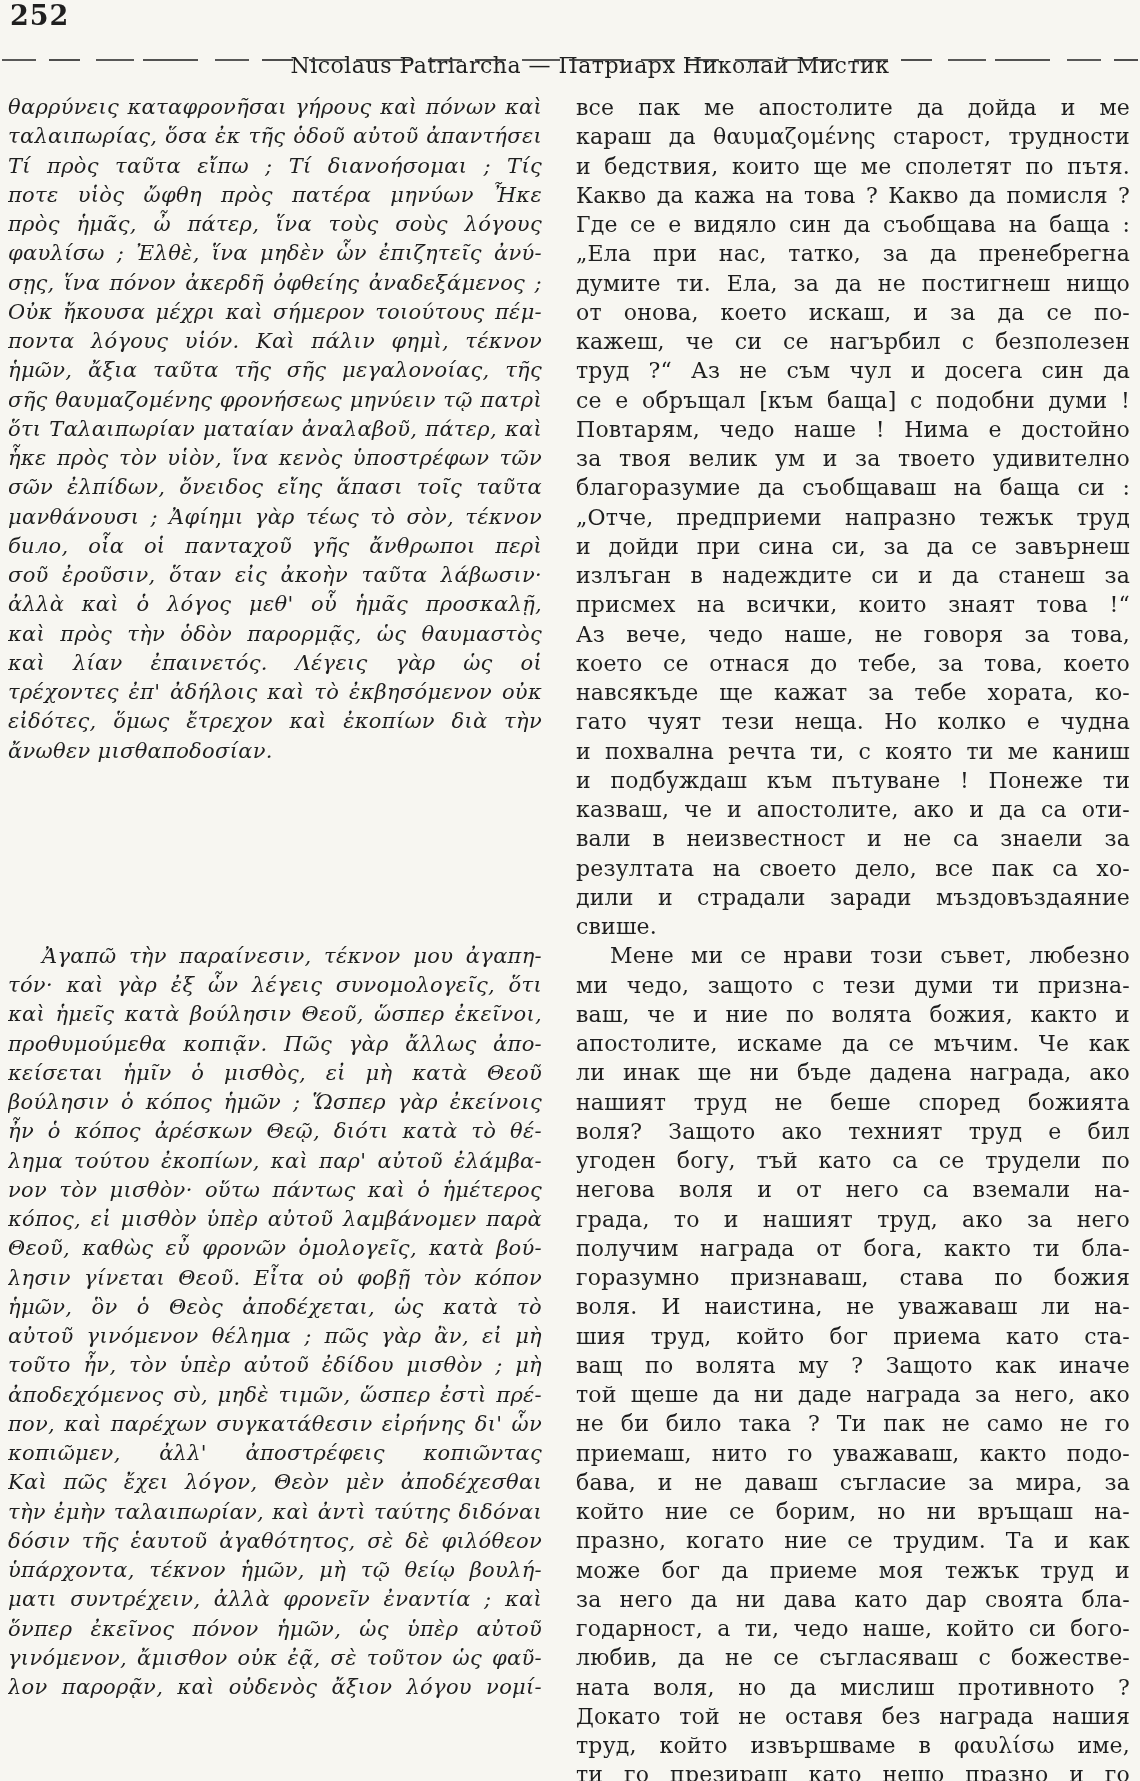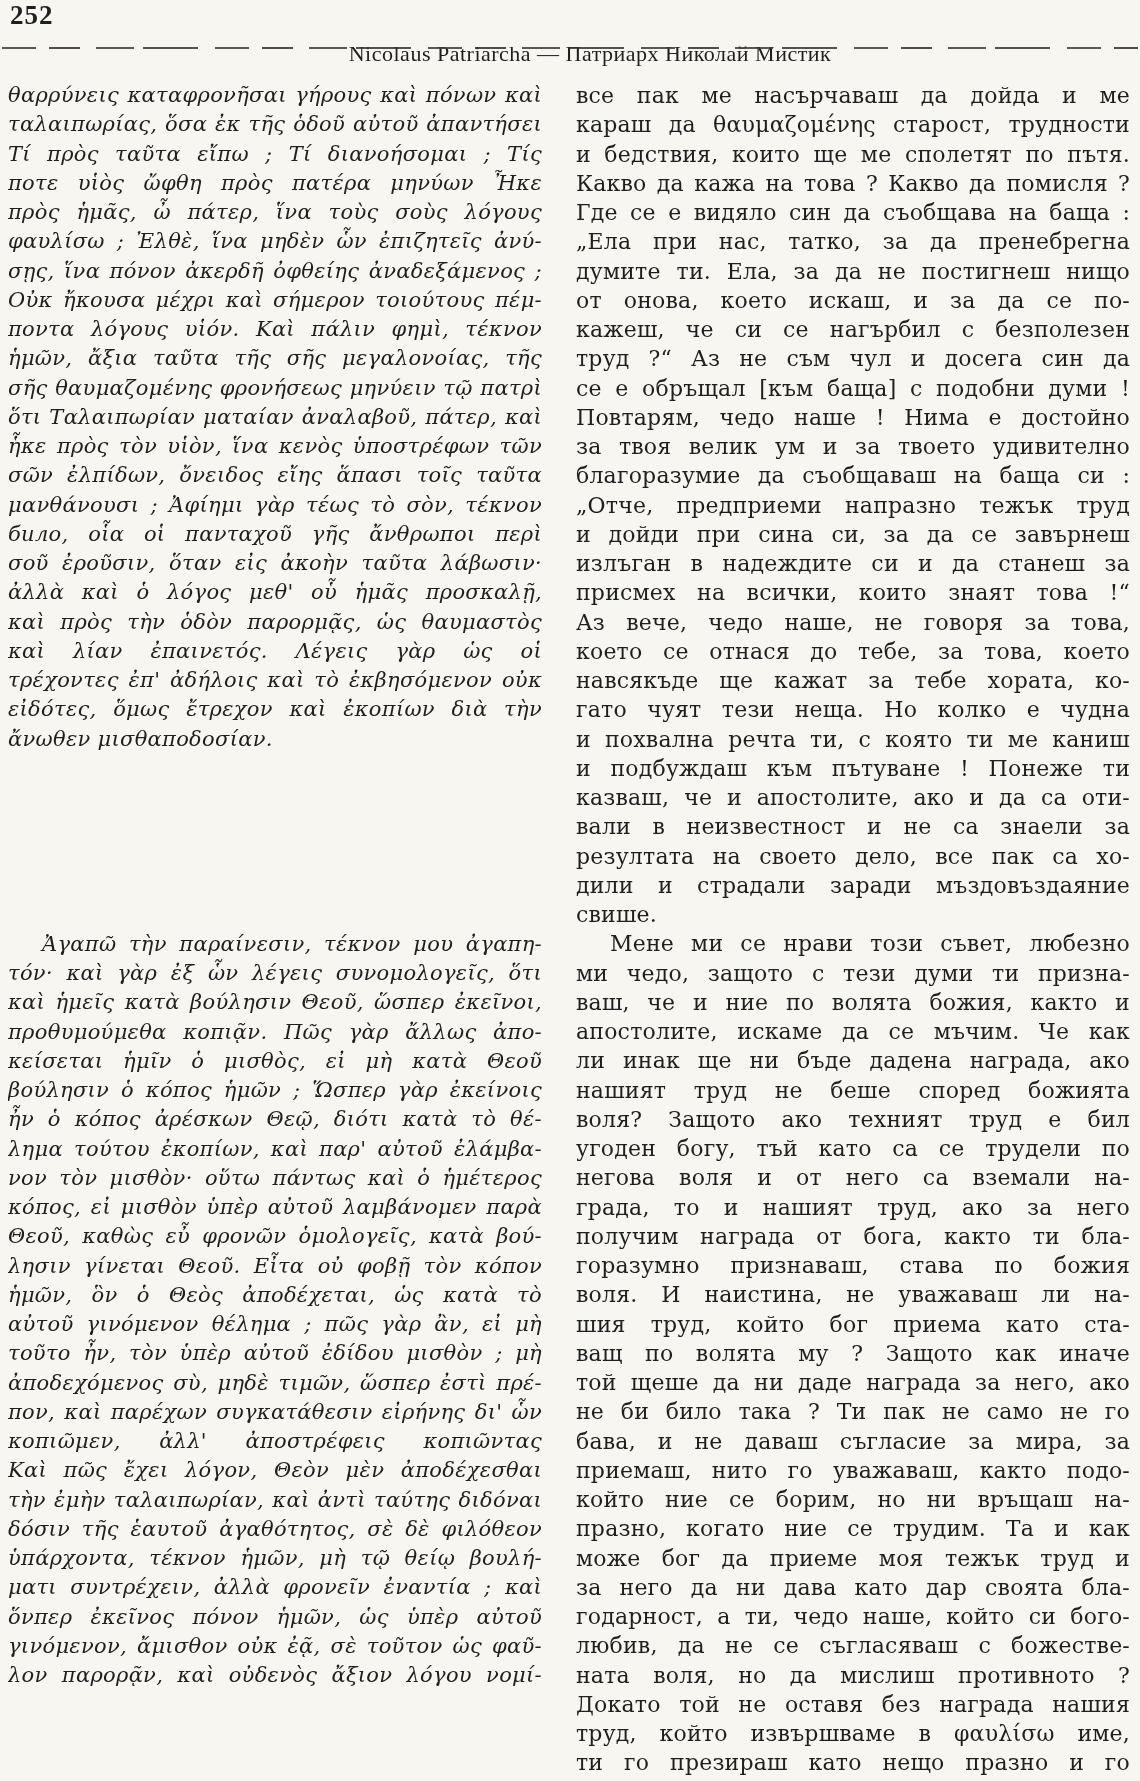--- a/index.html
+++ b/index.html
@@ -17,22 +17,21 @@
   }
   .page {
     width: 100%;
     height: 100%;
     box-sizing: border-box;
   }
   
   .header {
     position: relative;
     height: 30px;
-    padding-top: 8px;
-    font-family: Liberation Serif, serif;
+    padding-top: 20px;
   }
   .page-number {
     position: absolute;
     left: 10px;
     top: 0px;
     font-size: 27px;
     font-weight: bold;
     letter-spacing: 1px;
   }
   .header-title {
@@ -164,21 +163,21 @@
           <div class="line">δόσιν τῆς ἑαυτοῦ ἀγαθότητος, σὲ δὲ φιλόθεον</div>
           <div class="line">ὑπάρχοντα, τέκνον ἡμῶν, μὴ τῷ θείῳ βουλή-</div>
           <div class="line">ματι συντρέχειν, ἀλλὰ φρονεῖν ἐναντία ; καὶ</div>
           <div class="line">ὅνπερ ἐκεῖνος πόνον ἡμῶν, ὡς ὑπὲρ αὐτοῦ</div>
           <div class="line">γινόμενον, ἄμισθον οὐκ ἐᾷ, σὲ τοῦτον ὡς φαῦ-</div>
           <div class="line">λον παρορᾷν, καὶ οὐδενὸς ἄξιον λόγου νομί-</div>
         </div>
       </div>
     <div class="column bulgarian" id="col-right">
         <div class="paragraph">
-          <div class="line">все пак ме насърчаваш да дойда и ме</div>
+          <div class="line">все пак ме апостолите да дойда и ме</div>
           <div class="line">караш да θαυμαζομένης старост, трудности</div>
           <div class="line">и бедствия, които ще ме сполетят по пътя.</div>
           <div class="line">Какво да кажа на това ? Какво да помисля ?</div>
           <div class="line">Где се е видяло син да съобщава на баща :</div>
           <div class="line">„Ела при нас, татко, за да пренебрегна</div>
           <div class="line">думите ти. Ела, за да не постигнеш нищо</div>
           <div class="line">от онова, което искаш,  и за да се по-</div>
           <div class="line">кажеш, че си се нагърбил с безполезен</div>
           <div class="line">труд ?“ Аз не съм чул и досега син да</div>
           <div class="line">се е обръщал [към баща] с подобни думи !</div>
@@ -212,22 +211,22 @@
           <div class="line">угоден богу, тъй като са се трудели по</div>
           <div class="line">негова воля и от него са вземали на-</div>
           <div class="line">града, то и нашият труд, ако за него</div>
           <div class="line">получим награда от бога, както ти бла-</div>
           <div class="line">горазумно признаваш, става по божия</div>
           <div class="line">воля. И наистина, не уважаваш ли на-</div>
           <div class="line">шия труд, който бог приема като ста-</div>
           <div class="line">ващ по волята му ? Защото как иначе</div>
           <div class="line">той щеше да ни даде награда за него, ако</div>
           <div class="line">не би било така ? Ти пак не само не го</div>
+          <div class="line">приемаш, нито го уважаваш, както подо-</div>
           <div class="line">бава, и не даваш съгласие за мира, за</div>
-          <div class="line">приемаш, нито го уважаваш, както подо-</div>
           <div class="line">който ние се борим, но ни връщаш на-</div>
           <div class="line">празно, когато ние се трудим. Та и как</div>
           <div class="line">може бог да приеме моя тежък труд и</div>
           <div class="line">за него да ни дава като дар своята бла-</div>
           <div class="line">годарност, а ти, чедо наше, който си бого-</div>
           <div class="line">любив, да не се съгласяваш с божестве-</div>
           <div class="line">ната воля, но да мислиш противното ?</div>
           <div class="line">Докато той не оставя без награда нашия</div>
           <div class="line">труд, който извършваме в φαυλίσω име,</div>
           <div class="line">ти го презираш като нещо празно и го</div>

